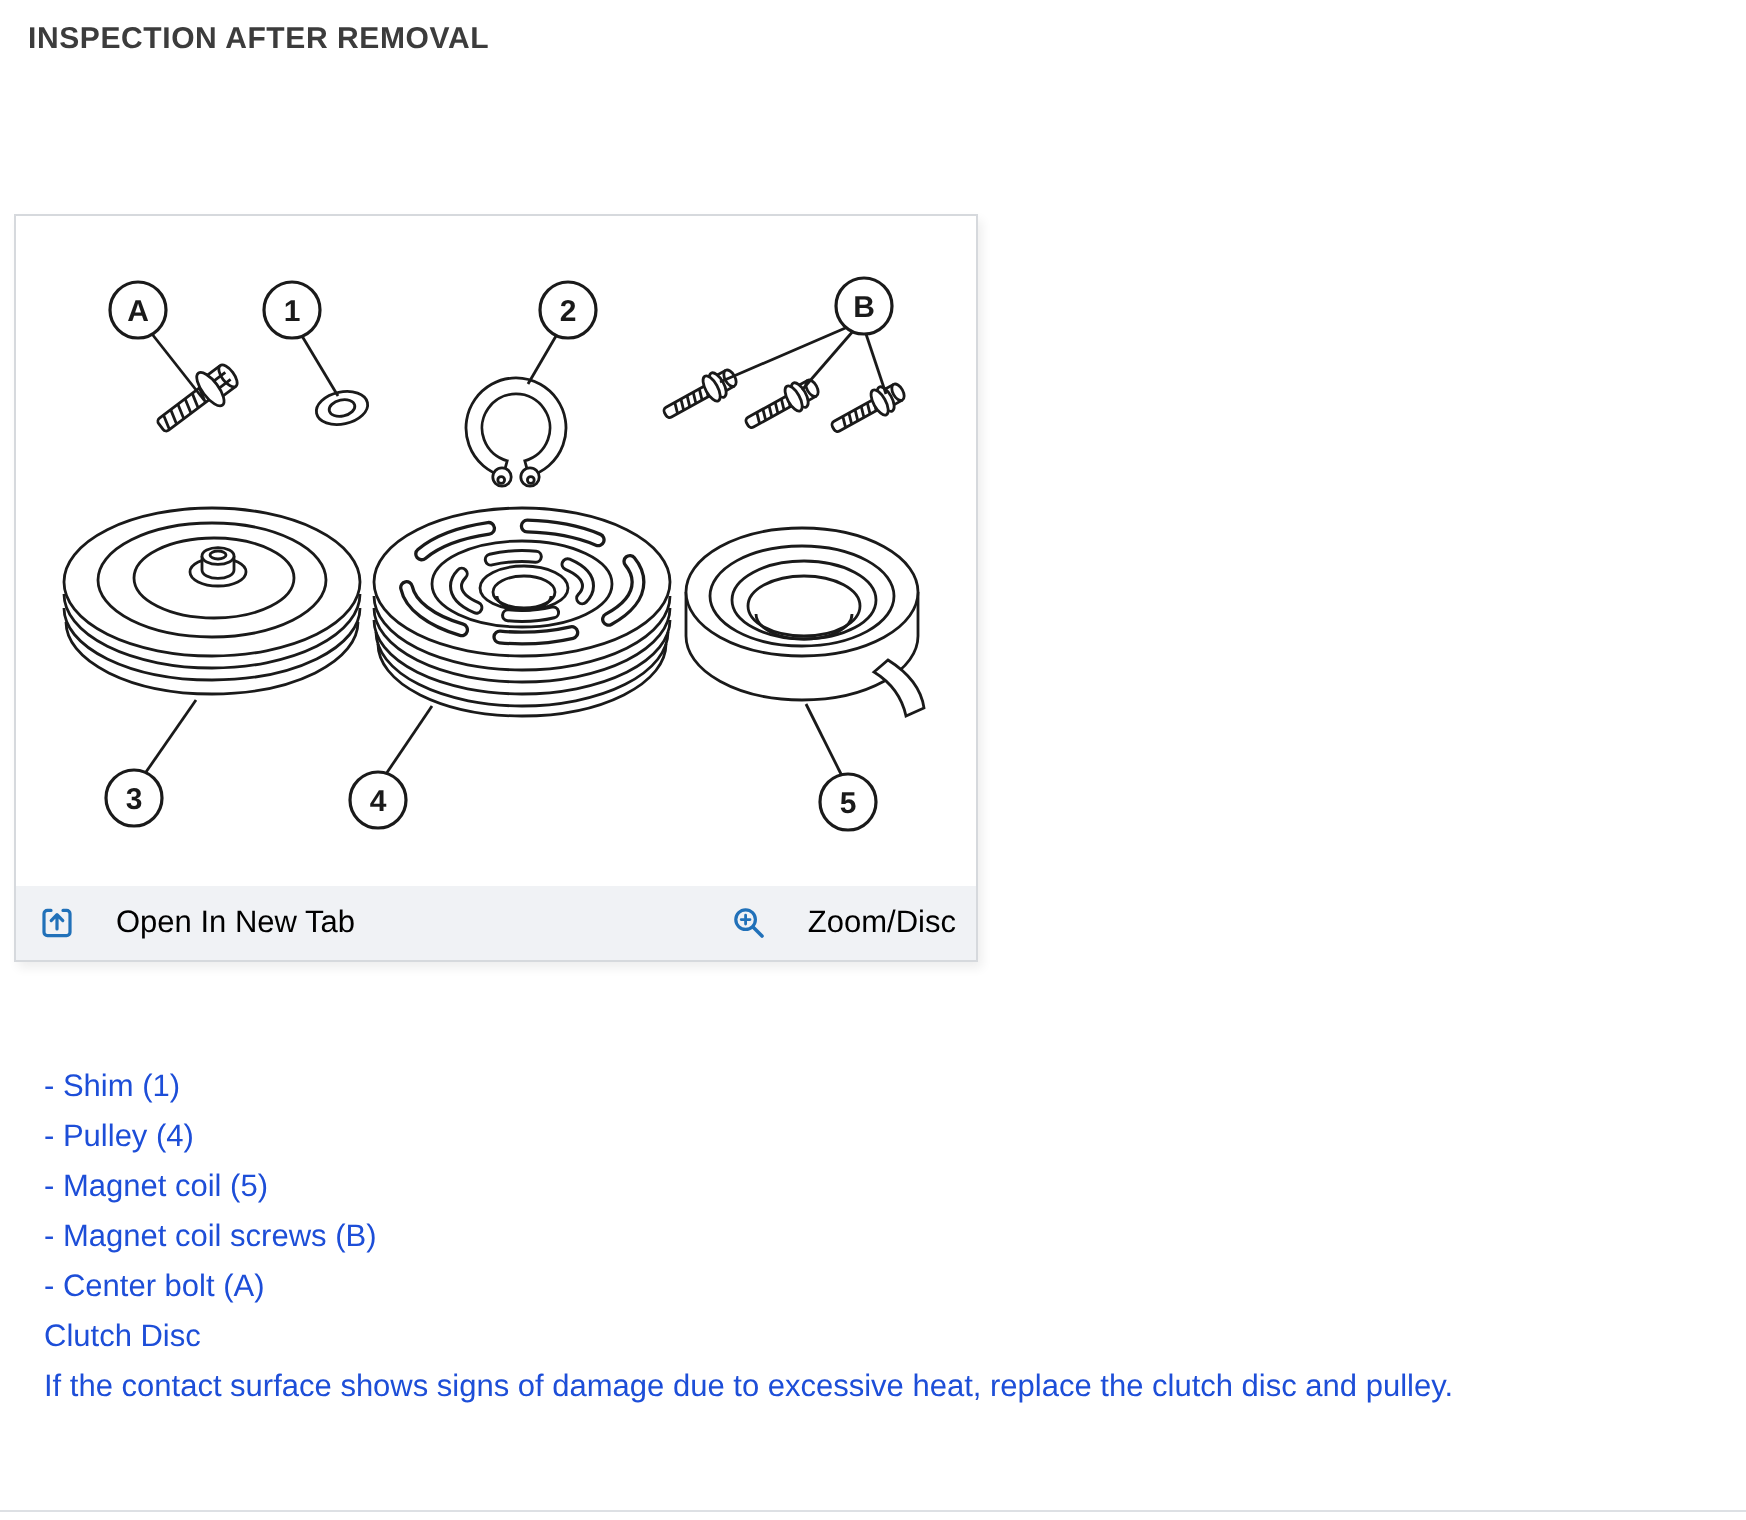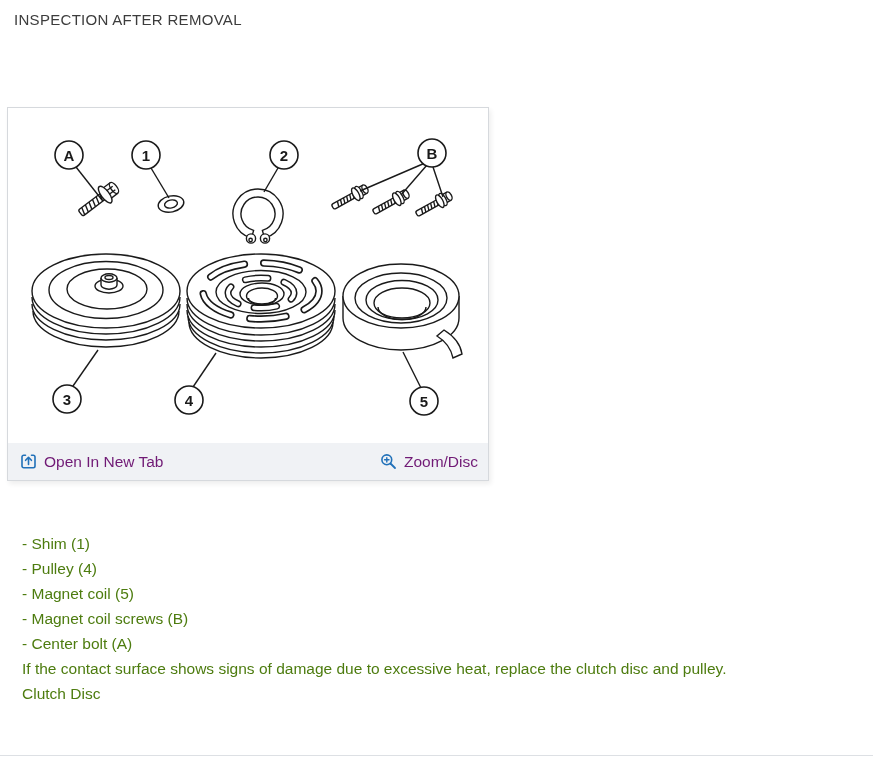--- a/index.html
+++ b/index.html
@@ -2,41 +2,41 @@
 <html><head>
 <meta charset="utf-8">
 <style>
   html,body{margin:0;padding:0;}
   body{
     width:873px;height:760px;position:relative;background:#ffffff;
     font-family:"Liberation Sans", sans-serif;overflow:hidden;
   }
   .page-heading{
     position:absolute;left:14px;top:11px;
-    font-size:15px;font-weight:400;letter-spacing:.3px;color:#3c3c3c;
+    font-size:15px;font-weight:700;letter-spacing:.3px;color:#3c3c3c;
   }
   .figure-box{
     position:absolute;left:7px;top:107px;width:480px;height:372px;
     border:1px solid #d6d9dd;background:#ffffff;
     box-shadow:2px 3px 5px rgba(0,0,0,.07);
   }
   .figure-box svg.diagram{display:block;}
   .figure-toolbar{
     position:absolute;left:0;bottom:0;width:100%;height:37px;
     background:#f0f2f5;display:flex;align-items:center;
     justify-content:space-between;box-sizing:border-box;padding:0 10px 0 12px;
   }
   .tool-link{
-    display:flex;align-items:flex-start;gap:7px;cursor:pointer;
-    color:#701a75;font-size:15.5px;text-decoration:none;white-space:nowrap;
+    display:flex;align-items:flex-start;gap:21px;cursor:pointer;
+    color:#000000;font-size:15.5px;text-decoration:none;white-space:nowrap;
   }
   .tool-link svg{display:block;}
   .parts-text{
     position:absolute;left:22px;top:531px;width:830px;
-    font-size:15.5px;line-height:25px;color:#4d7c0f;
+    font-size:15.5px;line-height:25px;color:#1d4ed8;
   }
   .bottom-divider{
     position:absolute;left:0;top:755px;width:873px;height:0;
     border-top:1px solid #dde0e4;
   }
   
   .art{stroke:#1a1a1a;stroke-width:1.4;fill:none;}
   .artf{stroke:#1a1a1a;stroke-width:1.4;fill:#ffffff;}
   .callout-circle{stroke:#1a1a1a;stroke-width:1.6;fill:#ffffff;}
   .callout-text{font-family:"Liberation Sans",sans-serif;font-size:15px;font-weight:700;fill:#1a1a1a;}
@@ -192,17 +192,17 @@
     </a>
   </div>
 </div>
 
 <div class="parts-text">
   <div>- Shim (1)</div>
   <div>- Pulley (4)</div>
   <div>- Magnet coil (5)</div>
   <div>- Magnet coil screws (B)</div>
   <div>- Center bolt (A)</div>
+  <div>Clutch Disc</div>
   <div>If the contact surface shows signs of damage due to excessive heat, replace the clutch disc and pulley.</div>
-  <div>Clutch Disc</div>
 </div>
 
 <div class="bottom-divider"></div>
 
 </body></html>

